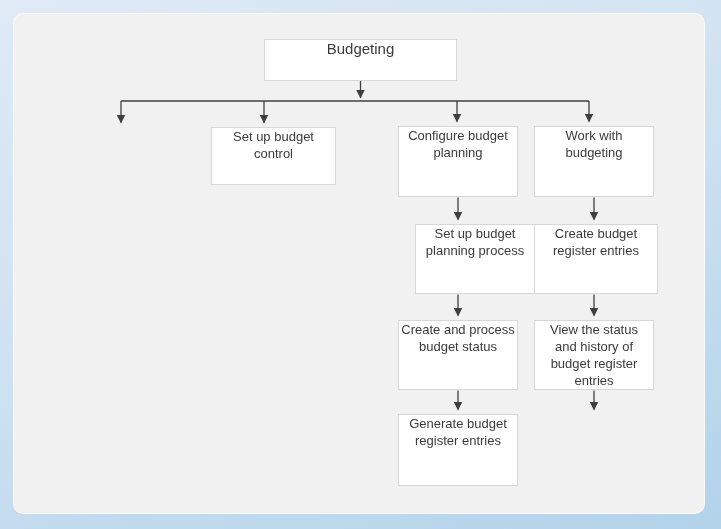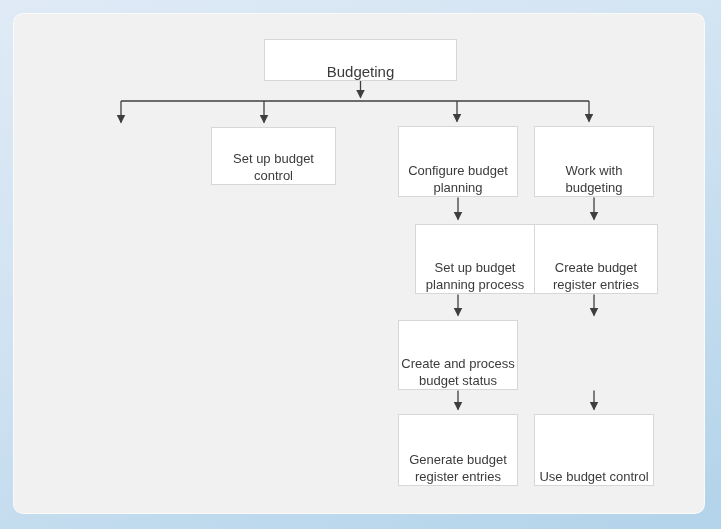--- a/index.html
+++ b/index.html
@@ -47,21 +47,21 @@
   }
   #arrowhead path {
     fill: var(--connector);
     stroke: none;
   }
   .node {
     position: absolute;
     background: var(--node-fill);
     border: 1px solid var(--node-border);
     display: flex;
-    align-items: flex-end;
+    align-items: flex-start;
     justify-content: center;
     text-align: center;
     color: var(--node-text);
     font-size: 13px;
     line-height: 17px;
   }
   .node .label { max-width: 116px; }
   .node .label.narrow { max-width: 100px; }
   .node-root {
     left: 264px; top: 39px; width: 193px; height: 42px;
@@ -132,21 +132,21 @@
   </div>
 
   <div class="node n-c4">
     <span class="label">Create budget register entries</span>
   </div>
 
   <div class="node n-d3">
     <span class="label">Create and process budget status</span>
   </div>
 
+  <div class="node n-d4">
+    <span class="label narrow">View the status and history of budget register entries</span>
+  </div>
 
   <div class="node n-e3">
     <span class="label">Generate budget register entries</span>
   </div>
 
-  <div class="node n-e4">
-    <span class="label">Use budget control</span>
-  </div>
 </div>
 
 </body></html>

